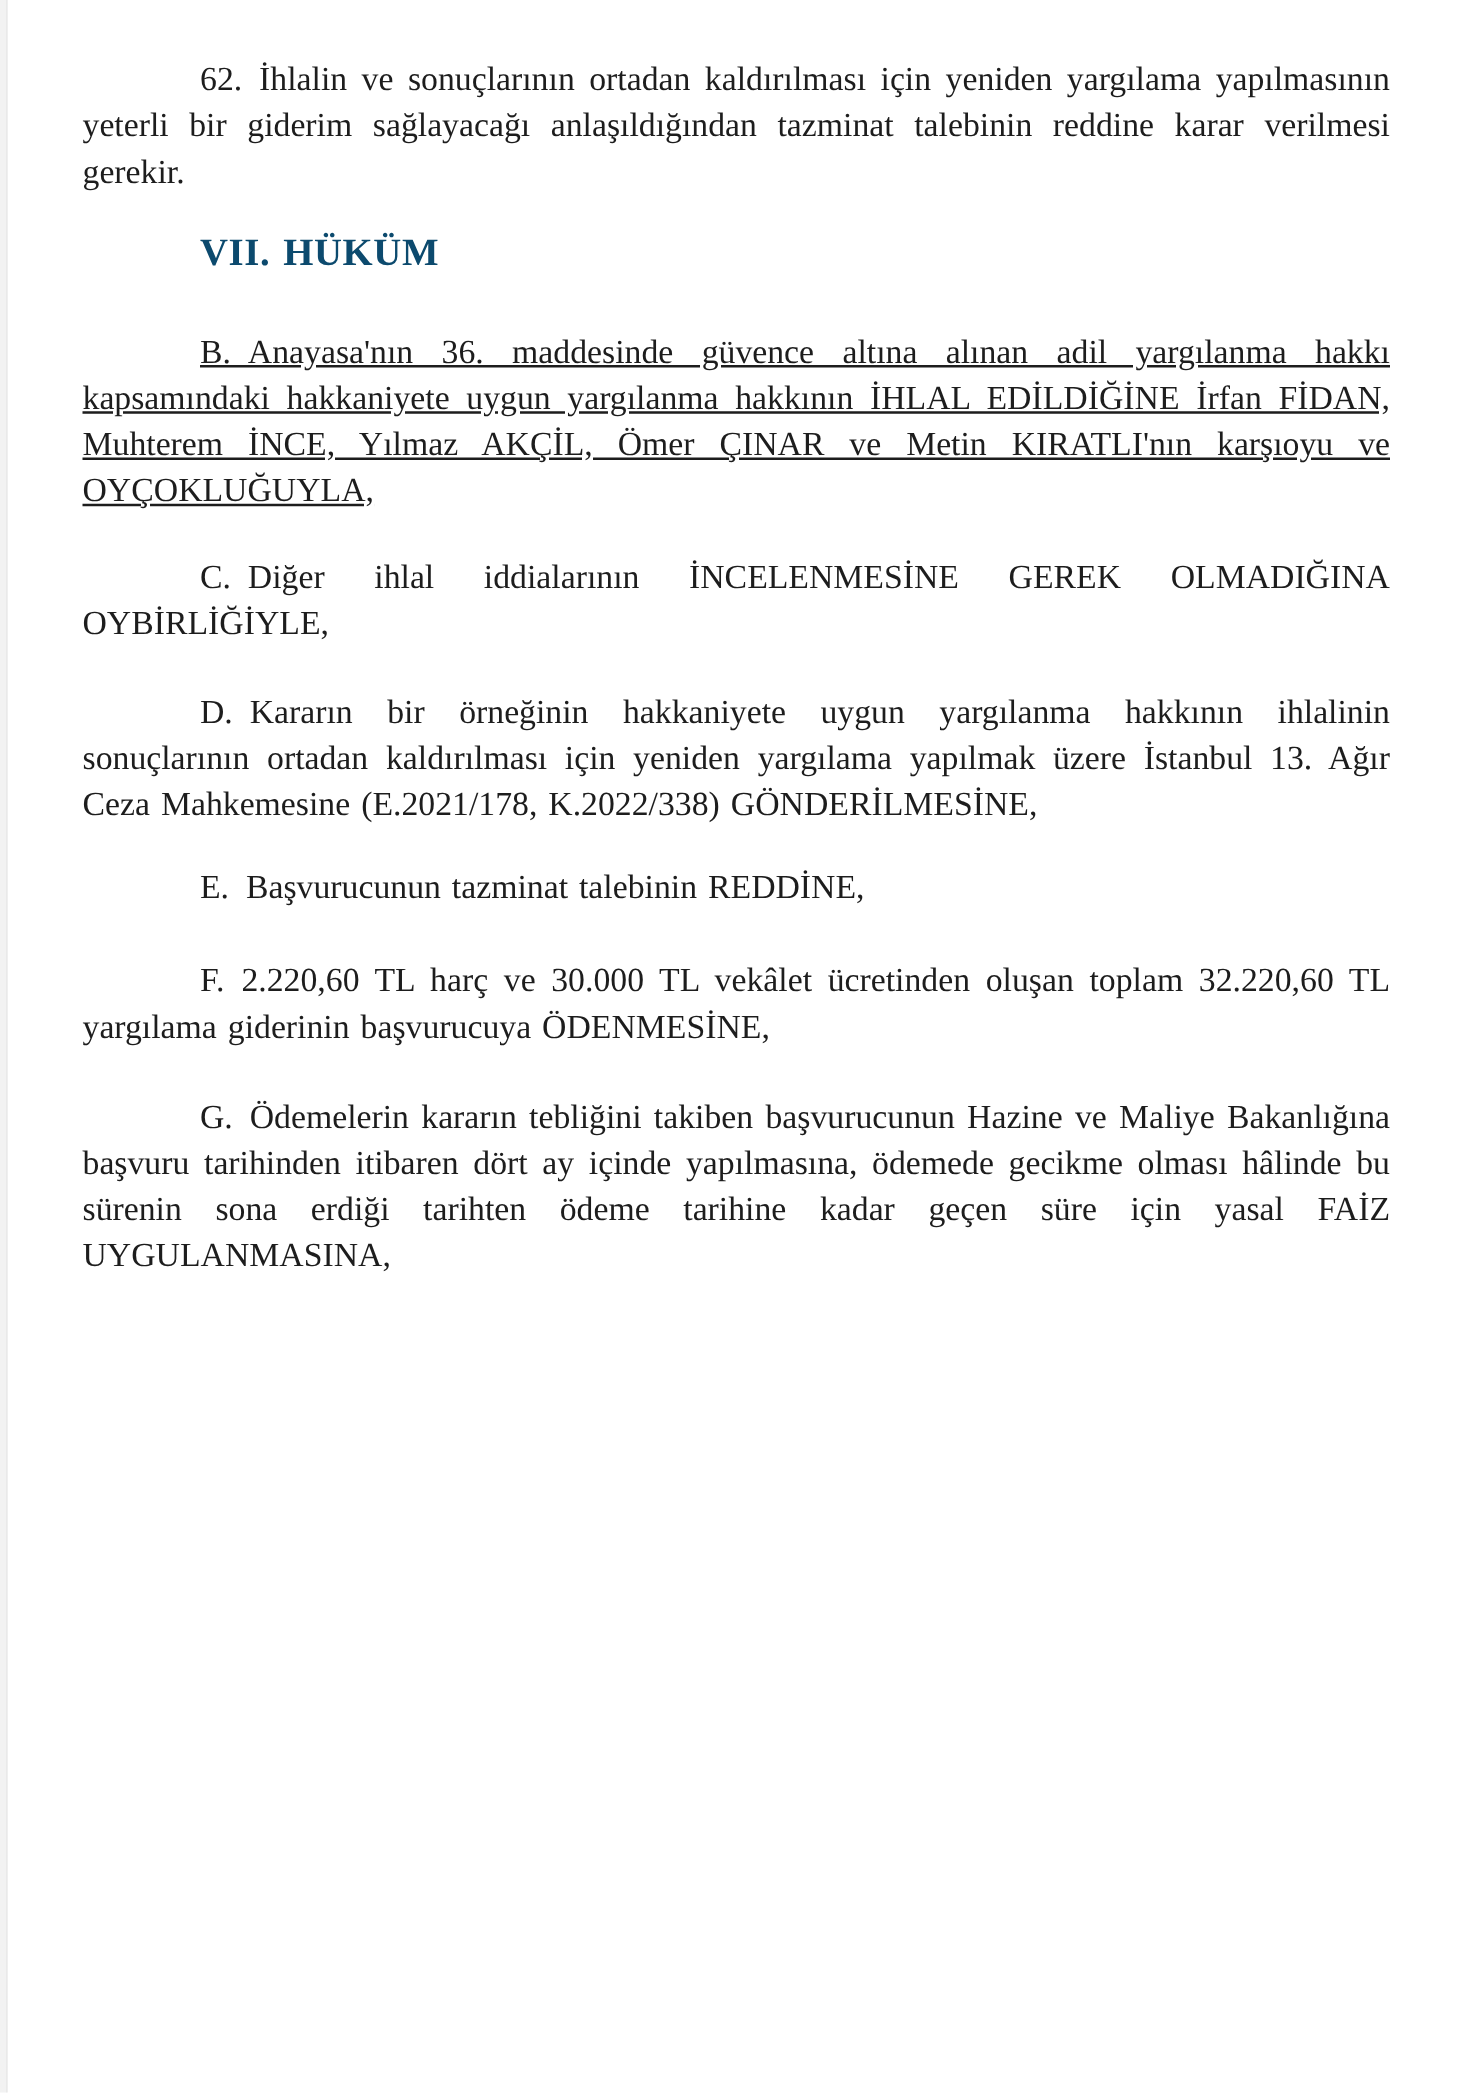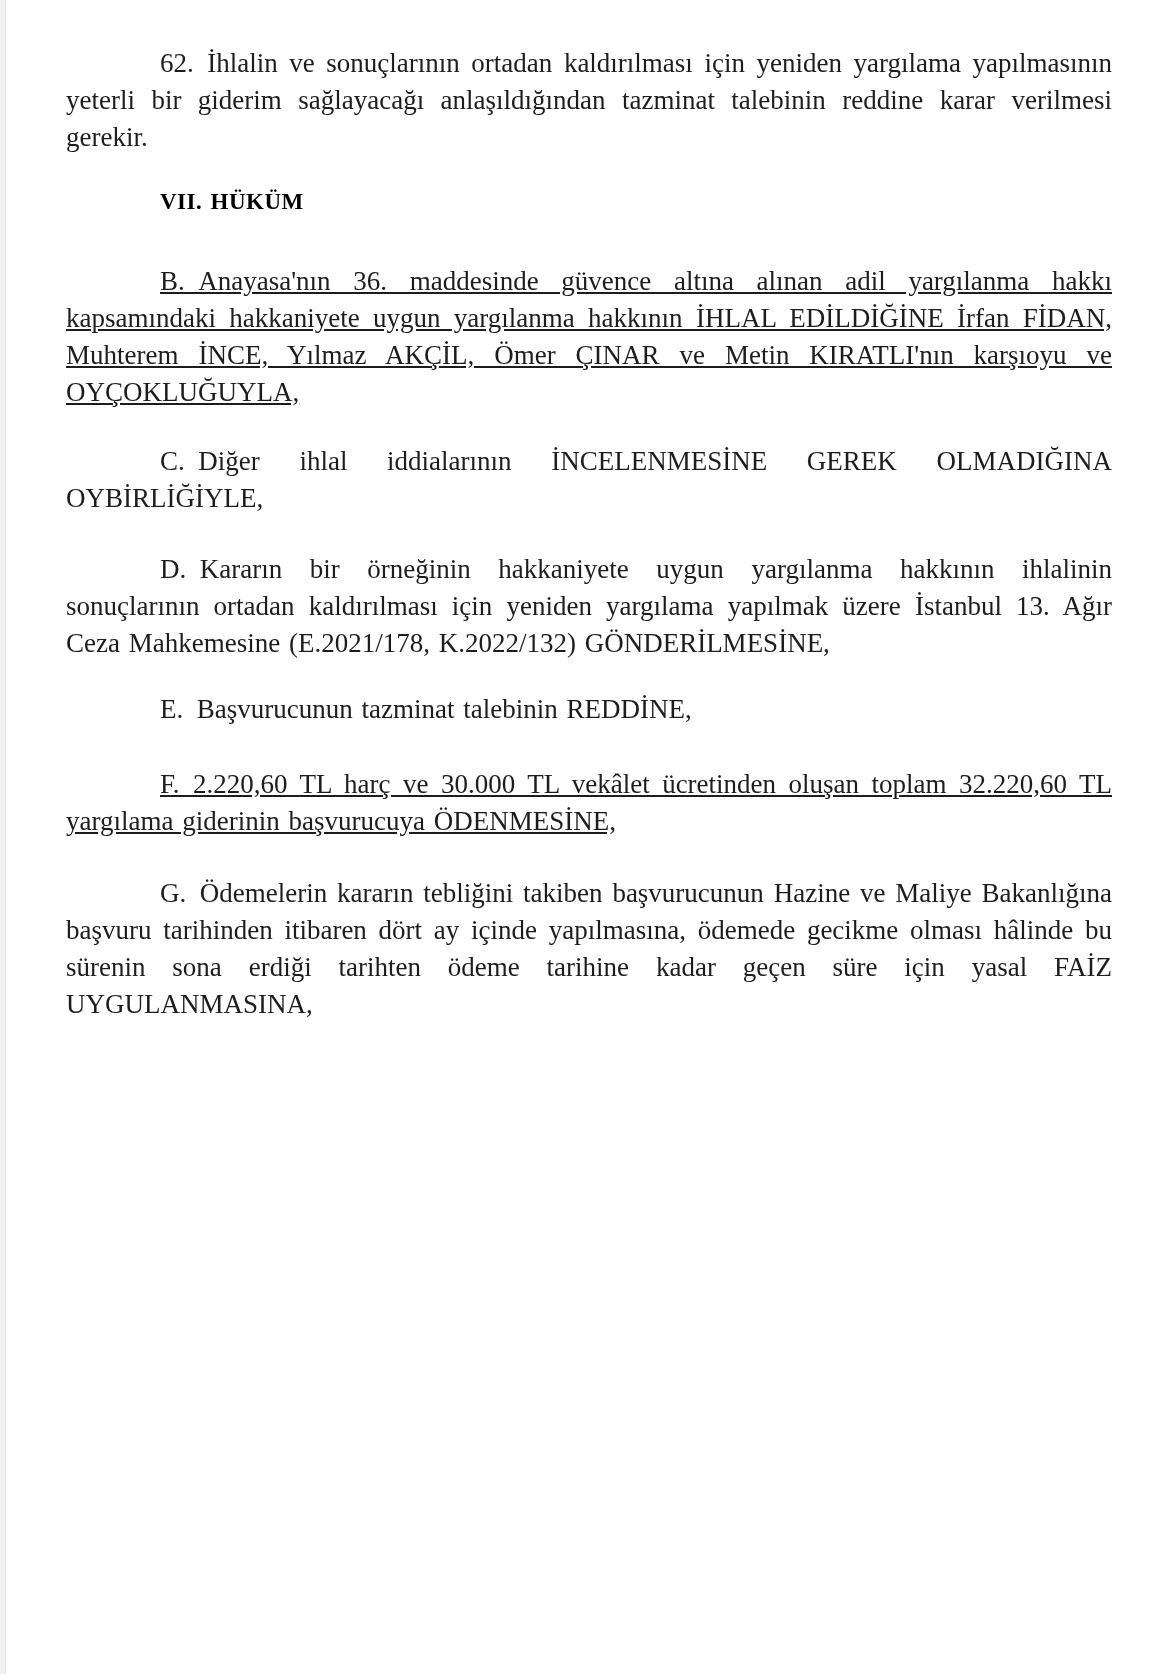--- a/index.html
+++ b/index.html
@@ -36,54 +36,54 @@
     margin: 0;
     text-align: justify;
     text-align-last: left;
     text-indent: 94px;
     word-spacing: 2px;
   }
   .doc p.heading {
     font-weight: bold;
     text-indent: 0;
     margin-left: 94px;
-    font-size: 23px;
+    font-size: 31px;
     letter-spacing: 0.5px;
-    color: #000000;
+    color: #0c4a6e;
   }
   
   .b0  { margin-bottom: 27px !important; }
   .b1  { margin-bottom: 43px !important; }
   .b2  { margin-bottom: 38px !important; }
   .b3  { margin-bottom: 36px !important; }
   .b4  { margin-bottom: 32px !important; text-decoration: underline; }
   .b5  { margin-bottom: 34px !important; }
   .b6  { margin-bottom: 29px !important; }
   .b7  { margin-bottom: 38px !important; }
-  .b8  { margin-bottom: 35px !important; text-decoration: underline; }
+  .b8  { margin-bottom: 35px !important; }
   .b9  { margin-bottom: 30px !important; }
   .b10 { margin-bottom: 0 !important; }
 </style>
 </head>
 <body>
 
 <div class="page-edge"></div>
 
 <div class="doc">
   <p class="b0">62. İhlalin ve sonuçlarının ortadan kaldırılması için yeniden yargılama yapılmasının yeterli bir giderim sağlayacağı anlaşıldığından tazminat talebinin reddine karar verilmesi gerekir.</p>
 
   <p class="heading b1">VII. HÜKÜM</p>
 
 
 
   <p class="b4">B. Anayasa'nın 36. maddesinde güvence altına alınan adil yargılanma hakkı kapsamındaki hakkaniyete uygun yargılanma hakkının İHLAL EDİLDİĞİNE İrfan FİDAN, Muhterem İNCE, Yılmaz AKÇİL, Ömer ÇINAR ve Metin KIRATLI'nın karşıoyu ve OYÇOKLUĞUYLA,</p>
 
   <p class="b5">C. Diğer ihlal iddialarının İNCELENMESİNE GEREK OLMADIĞINA OYBİRLİĞİYLE,</p>
 
-  <p class="b6">D. Kararın bir örneğinin hakkaniyete uygun yargılanma hakkının ihlalinin sonuçlarının ortadan kaldırılması için yeniden yargılama yapılmak üzere İstanbul 13. Ağır Ceza Mahkemesine (E.2021/178, K.2022/132) GÖNDERİLMESİNE,</p>
+  <p class="b6">D. Kararın bir örneğinin hakkaniyete uygun yargılanma hakkının ihlalinin sonuçlarının ortadan kaldırılması için yeniden yargılama yapılmak üzere İstanbul 13. Ağır Ceza Mahkemesine (E.2021/178, K.2022/338) GÖNDERİLMESİNE,</p>
 
   <p class="b7">E. Başvurucunun tazminat talebinin REDDİNE,</p>
 
   <p class="b8">F. 2.220,60 TL harç ve 30.000 TL vekâlet ücretinden oluşan toplam 32.220,60 TL yargılama giderinin başvurucuya ÖDENMESİNE,</p>
 
   <p class="b9">G. Ödemelerin kararın tebliğini takiben başvurucunun Hazine ve Maliye Bakanlığına başvuru tarihinden itibaren dört ay içinde yapılmasına, ödemede gecikme olması hâlinde bu sürenin sona erdiği tarihten ödeme tarihine kadar geçen süre için yasal FAİZ UYGULANMASINA,</p>
 
 </div>
 
 </body></html>

